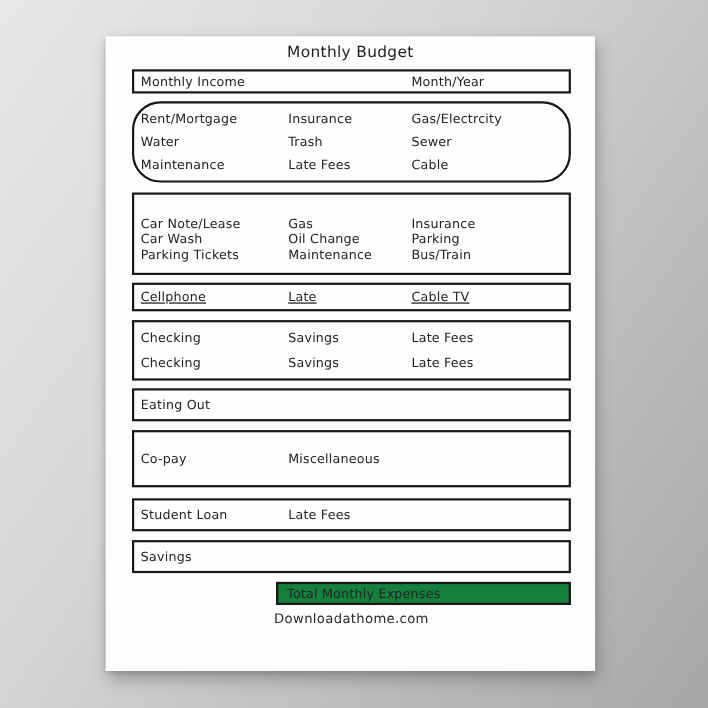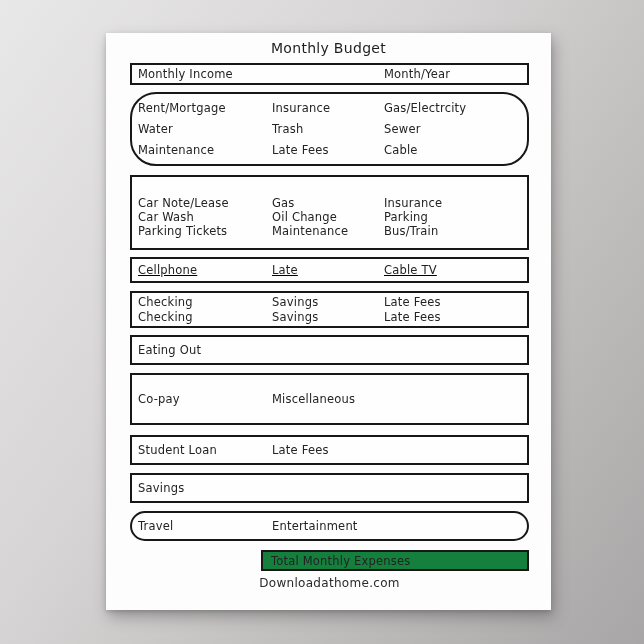--- a/index.html
+++ b/index.html
@@ -7,21 +7,21 @@
     width: 644px; height: 644px;
     font-family: "DejaVu Sans", "Liberation Sans", sans-serif;
     overflow: hidden;
   }
   body {
     background: linear-gradient(125deg, #e9e8e8 0%, #d6d4d4 40%, #c3c0c0 65%, #a8a6a6 100%);
     position: relative;
   }
   .poster {
     position: absolute;
-    left: 106px; top: 33px;
+    left: 96px; top: 33px;
     width: 445px; height: 577px;
     background: #fdfdfd;
     box-shadow: 3px 7px 14px rgba(70,70,70,0.40), 0 2px 4px rgba(70,70,70,0.25);
   }
   .title {
     padding-top: 7px;
     height: 30px;
     text-align: center;
     font-size: 14px;
     letter-spacing: 0.3px;
@@ -48,21 +48,21 @@
   .cell {
     font-size: 11.5px;
     letter-spacing: 0.2px;
     color: #232323;
     white-space: nowrap;
   }
   .h22 { height: 22px; }
   .h74 { height: 74px; padding: 3px 0; }
   .h75 { height: 75px; padding: 19px 0; }
   .h26 { height: 26px; text-decoration: underline; }
-  .h49 { height: 37px; padding: 2px 0; }
+  .h49 { height: 55px; padding: 2px 0; }
   .h30 { height: 30px; }
   .h52 { height: 52px; padding: 2px 0; }
   .mb7  { margin-bottom: 7px; }
   .mb8  { margin-bottom: 8px; }
   .mb9  { margin-bottom: 9px; border-radius: 26px; }
   .mb10 { margin-bottom: 10px; }
   .total-box {
     margin-left: 131px;
     width: 268px;
     height: 21px;
@@ -178,27 +178,20 @@
     </div>
 
     <div class="box h30 mb8">
       <div class="row">
         <span class="cell">Savings</span>
         <span class="cell"></span>
         <span class="cell"></span>
       </div>
     </div>
 
-    <div class="box h30 mb9">
-      <div class="row">
-        <span class="cell">Travel</span>
-        <span class="cell">Entertainment</span>
-        <span class="cell"></span>
-      </div>
-    </div>
 
     <div class="total-box">
       <span class="cell">Total Monthly Expenses</span>
     </div>
 
     <div class="footer">Downloadathome.com</div>
 
   </div>
 </div>
 

